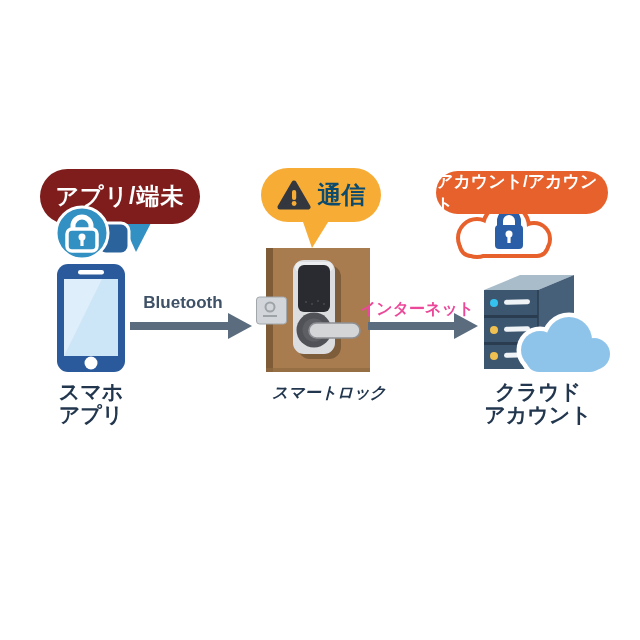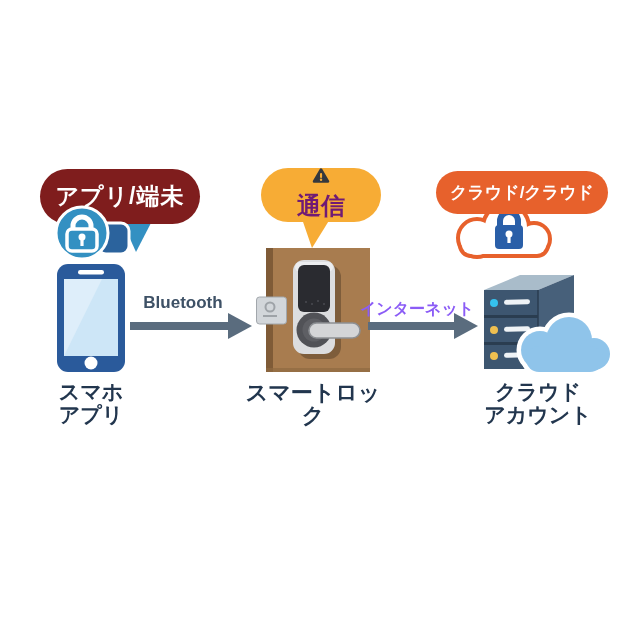--- a/index.html
+++ b/index.html
@@ -11,21 +11,21 @@
   .bubble{
     display:flex;align-items:center;justify-content:center;
     font-weight:bold;box-sizing:border-box;
   }
   .bubble-blue{
     left:40px;top:169px;width:160px;height:55px;border-radius:28px;
     background:#7f1d1d;color:#fff;font-size:23px;z-index:3;letter-spacing:1px;
   }
   .bubble-yellow{
     left:261px;top:168px;width:120px;height:54px;border-radius:27px;
-    background:#F7AC35;color:#701a75;font-size:24px;z-index:3;gap:7px;flex-direction:column;
+    background:#F7AC35;color:#0c4a6e;font-size:24px;z-index:3;gap:7px;
   }
   .bubble-orange{
     left:436px;top:171px;width:172px;height:43px;border-radius:22px;
     background:#E7612C;color:#fff;font-size:17px;z-index:3;letter-spacing:0px;
   }
   .tail{z-index:2;}
   .node-label{
     color:#22364E;font-weight:bold;font-size:21px;text-align:center;line-height:23px;
   }
   .link-label{
@@ -100,30 +100,30 @@
     <rect x="42" y="19" width="32" height="47" rx="6" fill="#2A2B30"></rect>
     <circle cx="50" cy="56" r="1" fill="#4A4B50"></circle>
       <circle cx="56" cy="58" r="1" fill="#4A4B50"></circle>
     <circle cx="62" cy="55" r="1" fill="#4A4B50"></circle>
       <circle cx="68" cy="58" r="1" fill="#4A4B50"></circle>
 
     <circle cx="58" cy="84" r="17.5" fill="#515257"></circle>
     <circle cx="58" cy="84" r="11.5" fill="#5E5F64"></circle>
     <rect x="53" y="77" width="51" height="15" rx="7.5" fill="#D4D5D7" stroke="#8D9094" stroke-width="1.6"></rect>
   </svg>
-  <div class="abs node-label" style="left:238px;top:381px;width:150px;font-size:22px;">スマートロック</div>
+  <div class="abs node-label" style="left:254px;top:381px;width:150px;font-size:16px;font-style:italic;">スマートロック</div>
 
-  <div class="abs link-label" style="left:358px;top:299px;width:118px;font-size:16px;color:#8b5cf6;">インターネット</div>
+  <div class="abs link-label" style="left:358px;top:299px;width:118px;font-size:16px;color:#ec4899;">インターネット</div>
   <svg class="abs" style="left:368px;top:313px;" width="114" height="26">
     <rect x="0" y="9" width="87" height="8" fill="#5A6C7E"></rect>
     <polygon points="86,0 86,26 110,13" fill="#5A6C7E"></polygon>
   </svg>
 
   <div class="abs bubble bubble-orange">
-    <span>クラウド/クラウド</span>
+    <span>アカウント/アカウント</span>
   </div>
   <svg class="abs" style="left:450px;top:196px;z-index:1;" width="112" height="66" viewBox="0 0 112 66">
 
     <g stroke="#E7612C" stroke-width="8" fill="#ffffff">
       <circle cx="27" cy="42" r="17"></circle>
       <circle cx="56" cy="31" r="21"></circle>
       <circle cx="84" cy="43" r="14"></circle>
       <rect x="12" y="40" width="84" height="18" rx="9"></rect>
     </g>
     <g fill="#ffffff">

